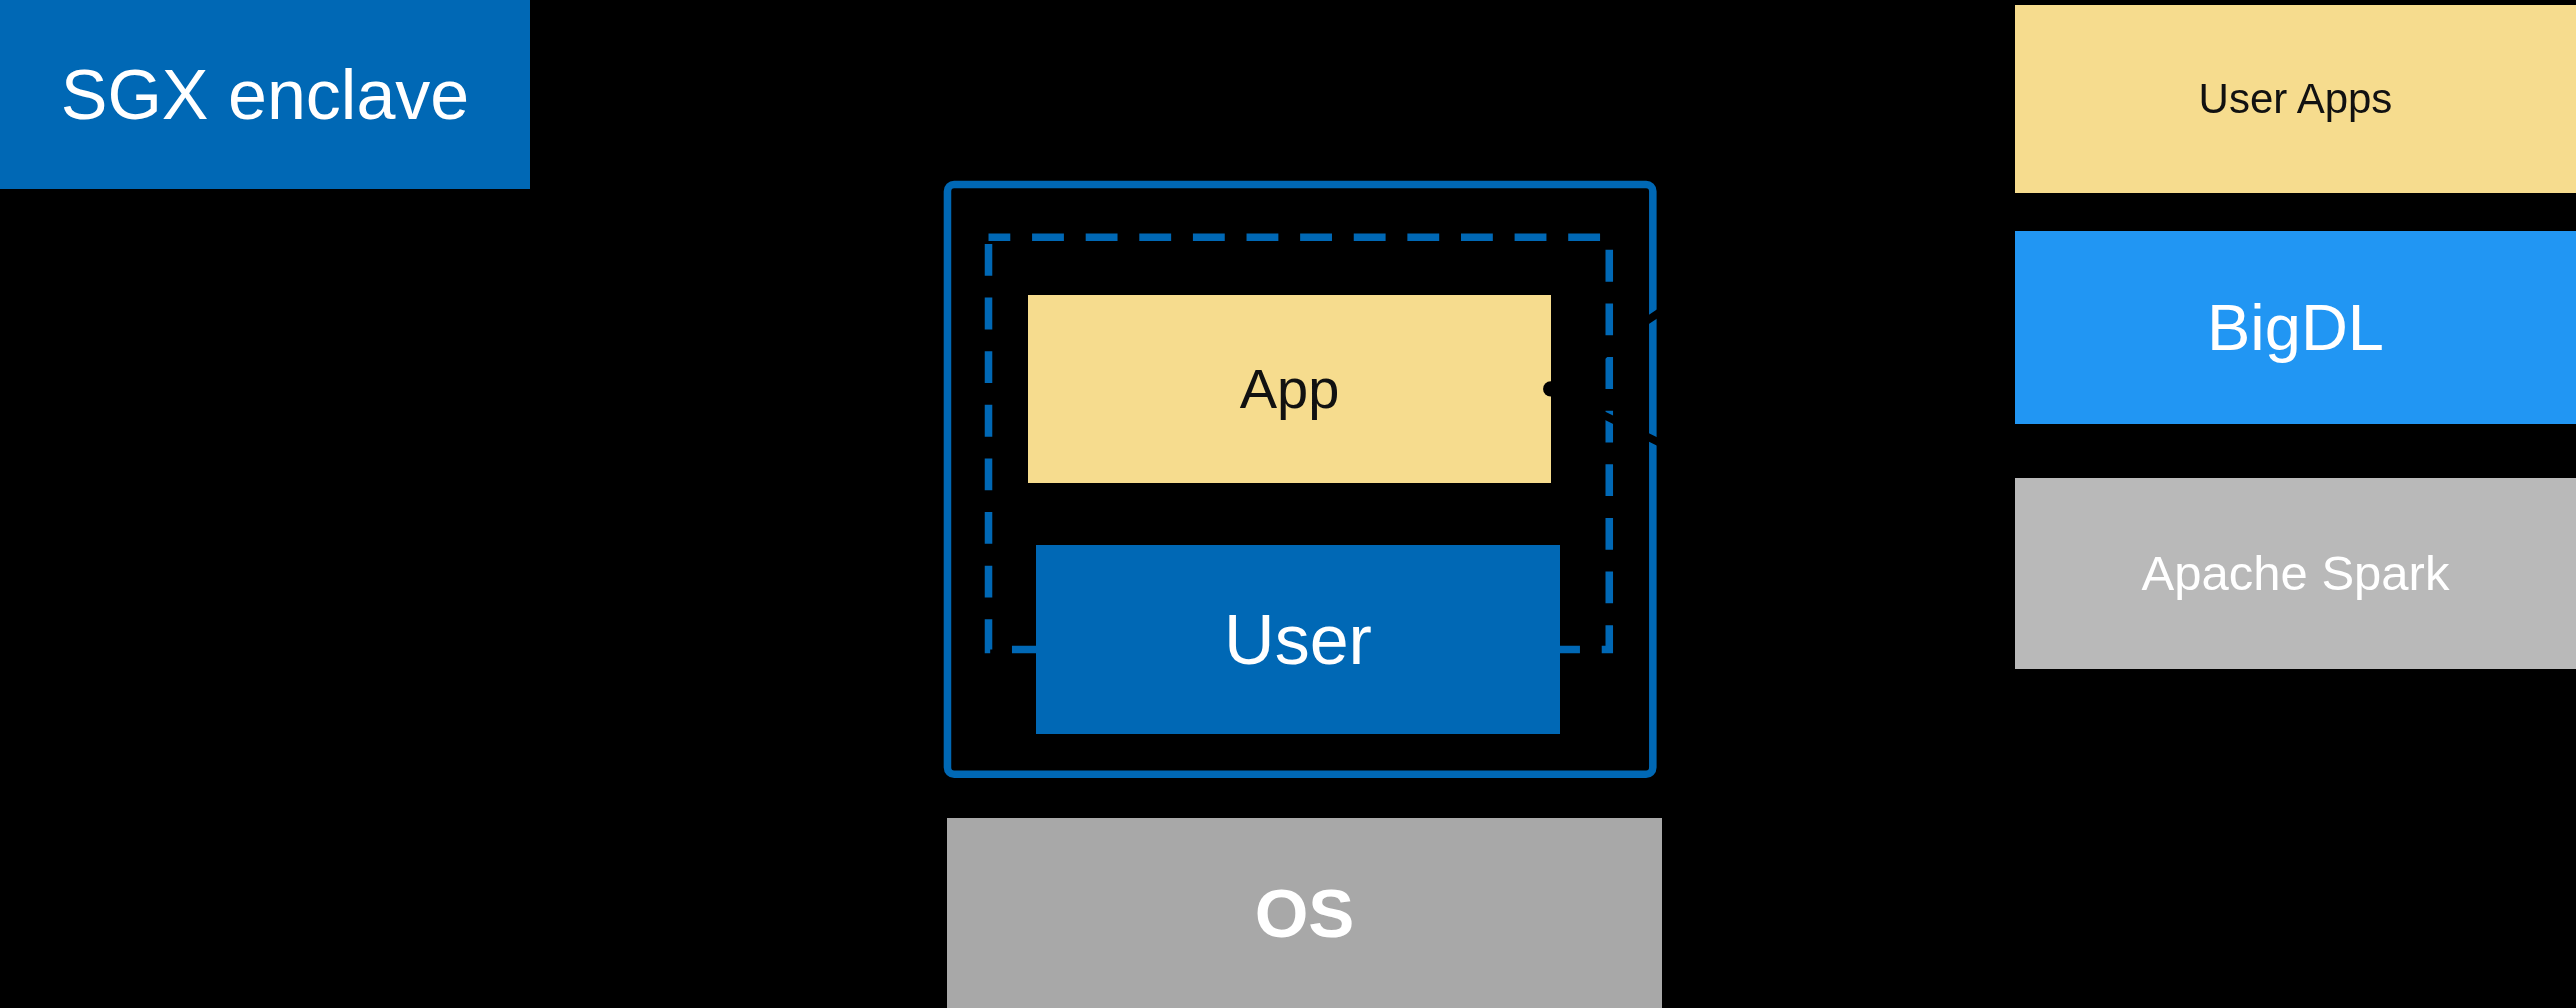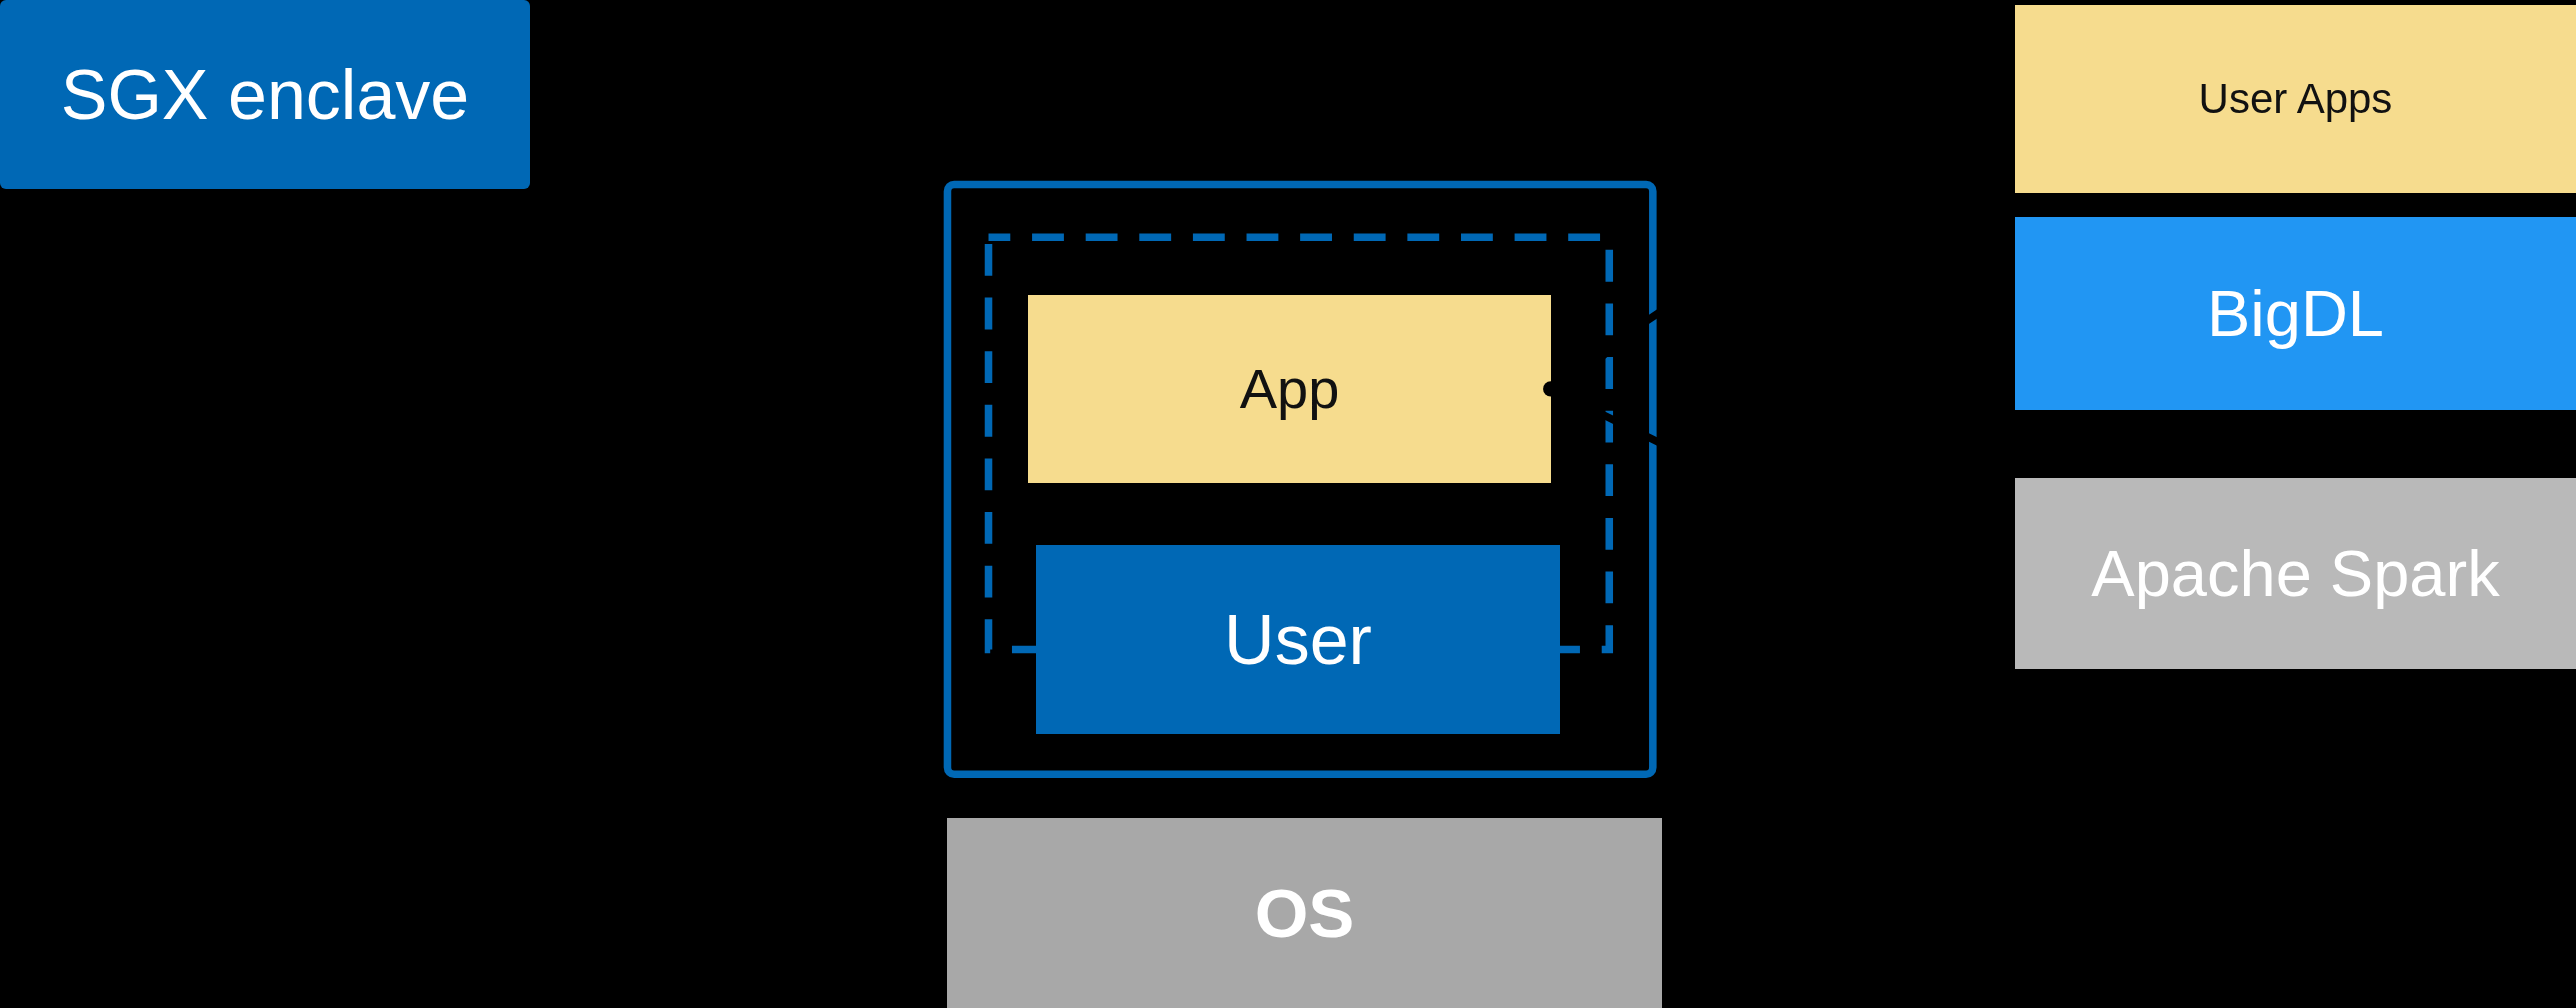--- a/index.html
+++ b/index.html
@@ -19,47 +19,47 @@
     position: absolute;
     display: flex;
     align-items: center;
     justify-content: center;
     line-height: 1;
     white-space: nowrap;
   }
   
   .sgx-box {
     left: 0; top: 505; width: 530px; height: 189px;
-    background: #0068B5; color: #FFFFFF; font-size: 70px; border-radius: 6px;
+    background: #0068B5; color: #FFFFFF; font-size: 70px;
   }
   
   .app-box {
     left: 1028px; top: 295px; width: 523px; height: 188px;
     background: #F6DC8E; color: #111111; font-size: 56px;
   }
   .libos-box {
     left: 1036px; top: 545px; width: 524px; height: 189px;
     background: #0068B5; color: #FFFFFF; font-size: 70px;
   }
   .os-box {
     left: 947px; top: 818px; width: 715px; height: 190px;
     background: #A8A8A8; color: #FFFFFF; font-size: 69px; font-weight: 700;
   }
   
   .userapps-box {
     left: 2015px; top: 5px; width: 561px; height: 188px;
     background: #F6DC8E; color: #111111; font-size: 42px;
   }
   .bigdl-box {
-    left: 2015px; top: 217px; width: 561px; height: 193px;
+    left: 2015px; top: 231px; width: 561px; height: 193px;
     background: #2196F3; color: #FFFFFF; font-size: 65px;
   }
   .spark-box {
     left: 2015px; top: 478px; width: 561px; height: 191px;
-    background: #B9B9B9; color: #FFFFFF; font-size: 65px;
+    background: #B9B9B9; color: #FFFFFF; font-size: 49px;
   }
   svg.layer {
     position: absolute;
     left: 0; top: 0;
     width: 2576px; height: 1009px;
   }
   svg.underlay { z-index: 0; }
   .boxlayer   { z-index: 1; }
   svg.overlay { z-index: 2; }
   .box { z-index: 1; }

